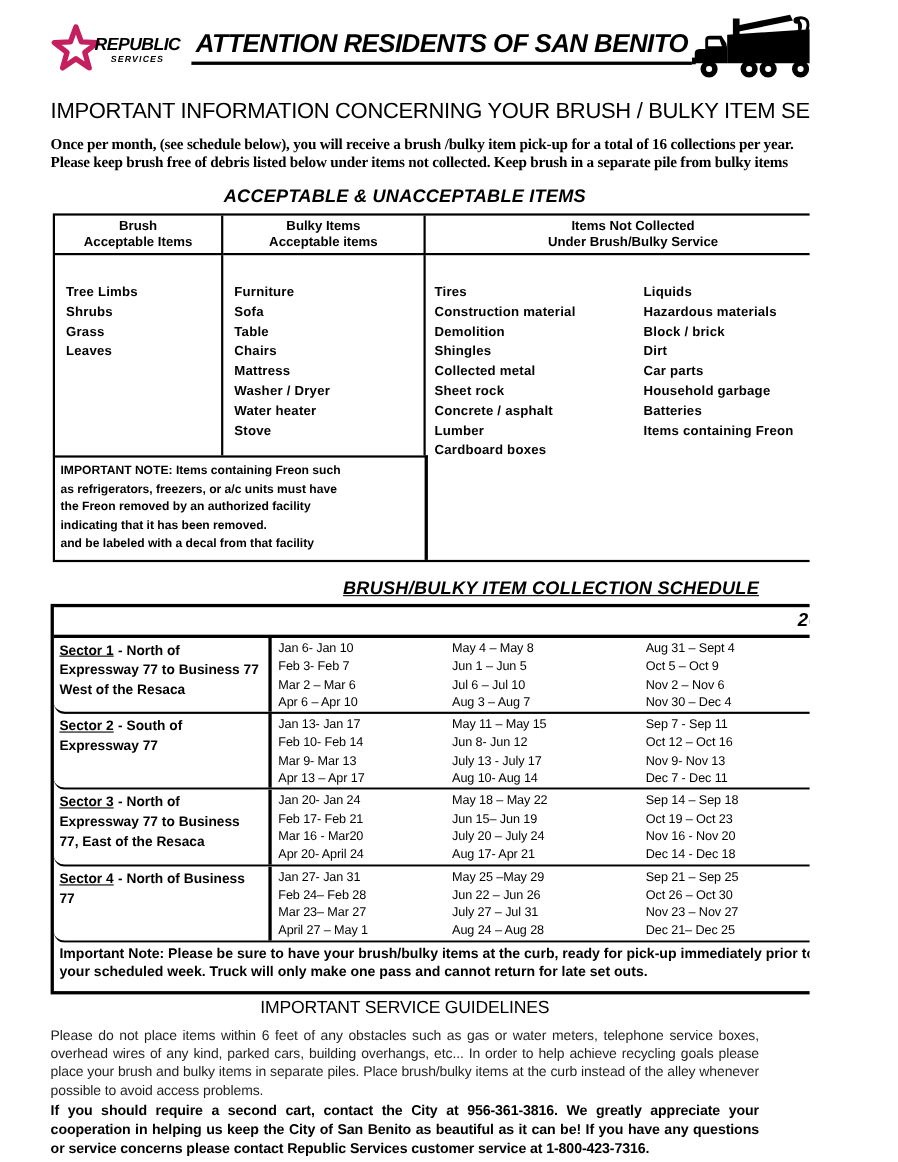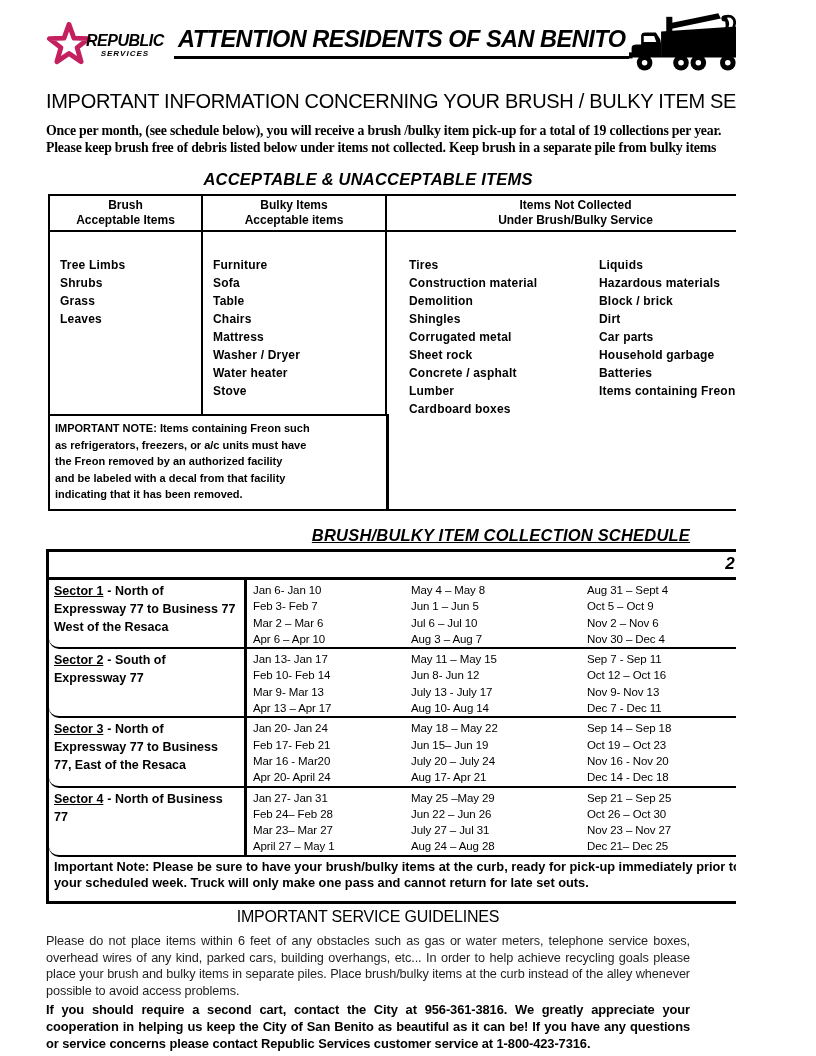--- a/index.html
+++ b/index.html
@@ -53,21 +53,21 @@
     padding:2px 0 3px 0;border-bottom:2px solid #000;
   }
   .ith span{display:block;}
   .ith.c1{grid-area:1/1;border-right:2px solid #000;}
   .ith.c2{grid-area:1/2;border-right:2px solid #000;}
   .ith.c3{grid-area:1/3;}
   .itb{padding:24px 0 0 10px;min-height:158px;}
   .itb.c1{grid-area:2/1;border-right:2px solid #000;}
   .itb.c2{grid-area:2/2;border-right:2px solid #000;}
   .item-line{font-size:12px;font-weight:bold;line-height:18px;letter-spacing:0.2px;}
-  .c3span{grid-area:2/3/4/4;padding:24px 4px 0 22px;}
+  .c3span{grid-area:2/3/4/4;padding:24px 4px 0 8px;}
   .nc-cols{display:grid;grid-template-columns:190px 1fr;}
   .nc-foot{text-align:center;font-size:12px;font-weight:bold;margin-top:14px;line-height:17px;}
   .nc-foot span{display:block;}
   .it-note{
     grid-area:3/1/4/3;border-top:2px solid #000;border-right:3px solid #000;
     margin-right:-2px;padding:4px 4px 6px 5px;
   }
   .note-line{font-size:11px;font-weight:bold;line-height:16.6px;}
   
   .sched{border:3px solid #000;width:722px;box-sizing:border-box;}
@@ -134,21 +134,21 @@
           <circle cx="114" cy="58" r="3.2" fill="#fff"></circle>
         <circle cx="134" cy="58" r="9" fill="#000"></circle>
           <circle cx="134" cy="58" r="3.2" fill="#fff"></circle>
       </g>
     </svg>
   </div>
 
   <div class="subtitle">IMPORTANT INFORMATION CONCERNING YOUR BRUSH / BULKY ITEM SERVICE</div>
 
   <div class="intro">
-      <div class="intro-line">Once per month, (see schedule below), you will receive a brush /bulky item pick-up for a total of 19 collections per year.</div>
+      <div class="intro-line">Once per month, (see schedule below), you will receive a brush /bulky item pick-up for a total of 16 collections per year.</div>
       <div class="intro-line">Please keep brush free of debris listed below under items not collected. Keep brush in a separate pile from bulky items</div>
     </div>
 
   <div class="sec-title">ACCEPTABLE &amp; UNACCEPTABLE ITEMS</div>
 
   <div class="items-table">
     <div class="ith c1">
       <span>Brush</span>
       <span>Acceptable Items</span>
     </div>
@@ -178,21 +178,21 @@
         <div class="item-line">Stove</div>
       </div>
 
     <div class="c3span">
       <div class="nc-cols">
         <div>
             <div class="item-line">Tires</div>
             <div class="item-line">Construction material</div>
             <div class="item-line">Demolition</div>
             <div class="item-line">Shingles</div>
-            <div class="item-line">Corrugated metal</div>
+            <div class="item-line">Collected metal</div>
             <div class="item-line">Sheet rock</div>
             <div class="item-line">Concrete / asphalt</div>
             <div class="item-line">Lumber</div>
             <div class="item-line">Cardboard boxes</div>
           </div>
         <div>
             <div class="item-line">Liquids</div>
             <div class="item-line">Hazardous materials</div>
             <div class="item-line">Block / brick</div>
             <div class="item-line">Dirt</div>
@@ -201,22 +201,22 @@
             <div class="item-line">Batteries</div>
             <div class="item-line">Items containing Freon</div>
           </div>
       </div>
     </div>
 
     <div class="it-note">
         <div class="note-line">IMPORTANT NOTE: Items containing Freon such</div>
         <div class="note-line">as refrigerators, freezers, or a/c units must have</div>
         <div class="note-line">the Freon removed by an authorized facility</div>
+        <div class="note-line">indicating that it has been removed.</div>
         <div class="note-line">and be labeled with a decal from that facility</div>
-        <div class="note-line">indicating that it has been removed.</div>
       </div>
   </div>
 
   <div class="sec-title underlined">BRUSH/BULKY ITEM COLLECTION SCHEDULE</div>
 
   <div class="sched">
     <div class="year">2020</div>
 
     <div class="srow">
       <div class="scell">

